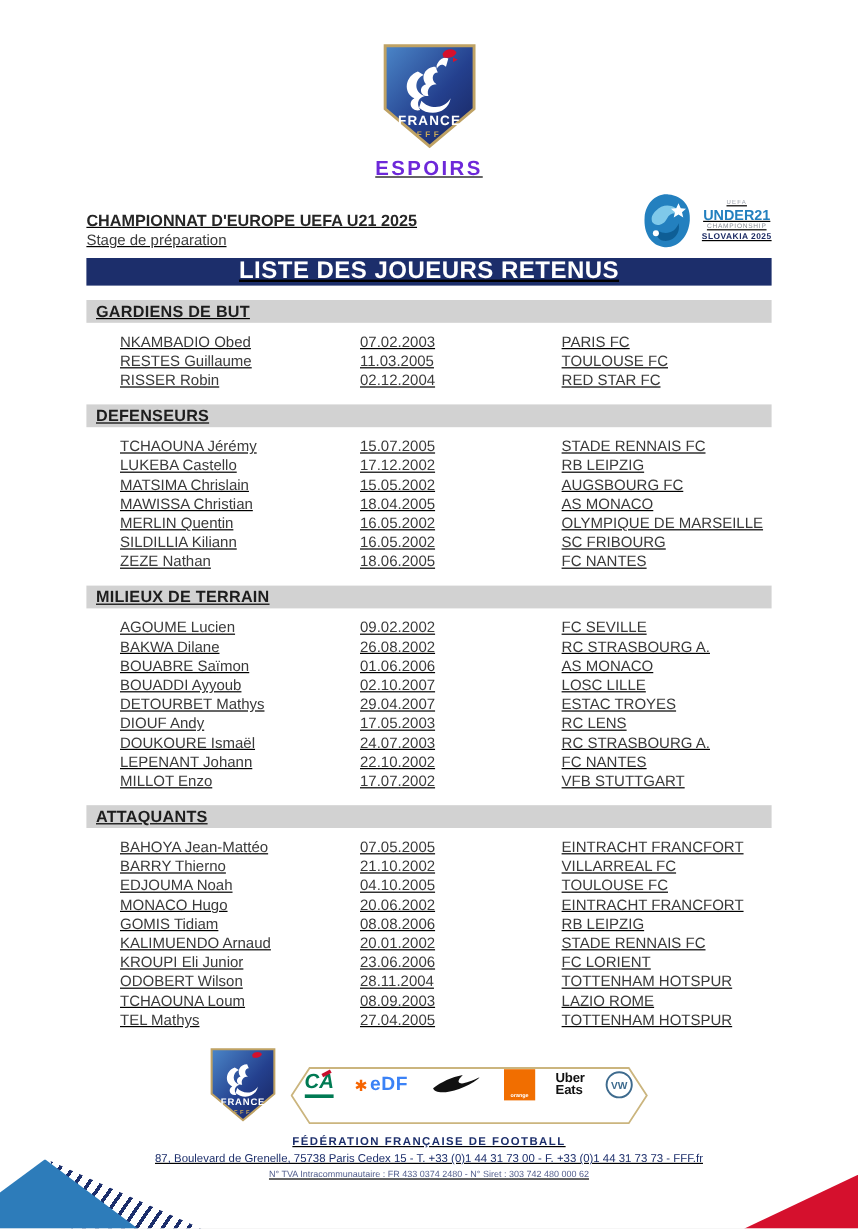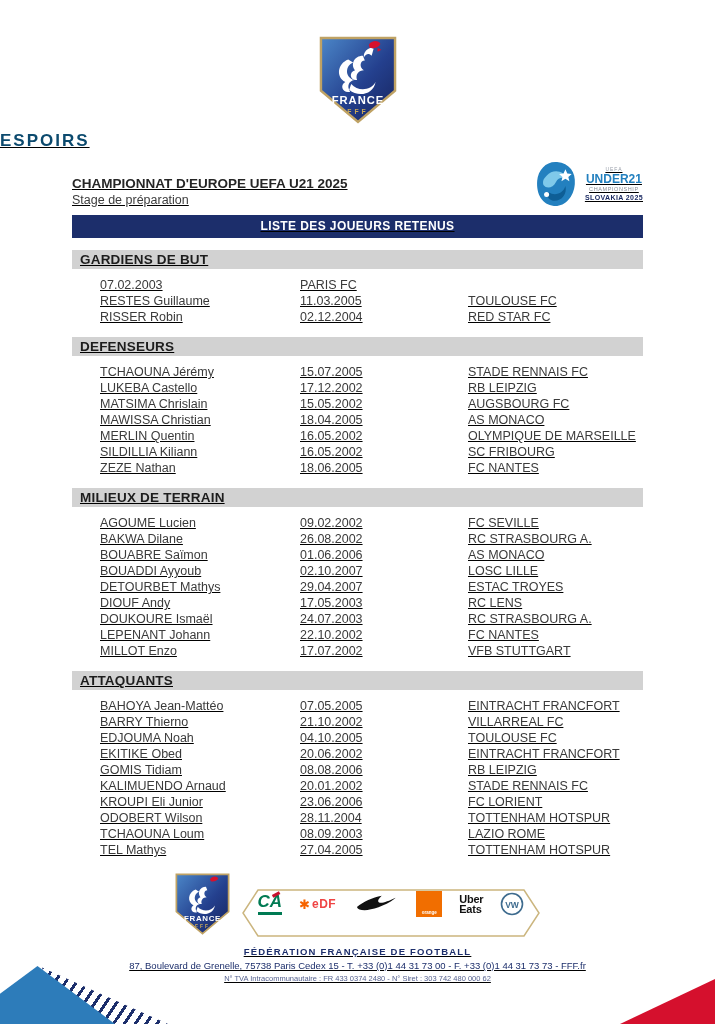--- a/index.html
+++ b/index.html
@@ -1,59 +1,59 @@
 <!DOCTYPE html>
 <html><head>
 <meta charset="utf-8">
 <style>
   html,body{margin:0;padding:0;background:#e8e8e8;}
   .page{position:relative;width:715px;height:1024px;margin:0 auto;background:#ffffff;
         font-family:"Liberation Sans",sans-serif;overflow:hidden;text-decoration:underline;}
 
   
   .crest-wrap{display:flex;justify-content:center;padding-top:36px;}
-  .espoirs{margin-top:7px;font-size:17px;font-weight:bold;
-           letter-spacing:2px;color:#0c4a6e;}
+  .espoirs{margin-top:7px;text-align:center;font-size:17px;font-weight:bold;
+           letter-spacing:2px;color:#6d28d9;}
 
   
   .subheader{margin:8px 72px 0;display:flex;justify-content:space-between;align-items:flex-end;height:50px;}
   .comp-block{padding-bottom:2px;}
   .comp-title{font-size:13.5px;font-weight:bold;color:#262626;}
   .comp-stage{font-size:12.5px;color:#3c3c3c;margin-top:2px;}
   .uefa-logo{display:flex;align-items:center;gap:8px;padding-bottom:2px;}
   .uefa-text{text-align:center;line-height:1;}
   .uefa-org{font-size:5px;color:#9aa0ab;letter-spacing:1px;}
   .uefa-title{font-size:12px;font-weight:bold;color:#2380bf;margin-top:1px;}
   .uefa-sub{font-size:5.5px;color:#8a8f98;letter-spacing:.6px;margin-top:2px;}
   .uefa-host{font-size:7px;font-weight:bold;color:#1b2a63;margin-top:2px;letter-spacing:.4px;}
 
   
   .title-bar{margin:6px 72px 12px;height:23px;line-height:23px;background:#1c2e6b;color:#fff;
-             text-align:center;font-size:12px;font-weight:bold;letter-spacing:.4px;}
+             text-align:center;font-size:20px;font-weight:bold;letter-spacing:.4px;}
 
   
   .sections{margin:11px 72px 15px;}
   .section{margin-bottom:12px;}
   .section:last-child{margin-bottom:0;}
   .section-header{height:19px;line-height:19px;background:#d2d2d2;padding-left:8px;
                   font-size:13.5px;font-weight:bold;color:#1d1d1d;letter-spacing:.2px;}
   .player-rows{margin:8px 0 0 28px;}
   .player-row{display:grid;grid-template-columns:200px 168px auto;font-size:12.5px;
               line-height:16px;color:#3a3a3a;}
 
   
   .sponsors{display:flex;align-items:center;justify-content:center;gap:12px;margin-top:13px;}
   .hexagon{position:relative;width:298px;height:31px;}
   .hex-logos{position:absolute;inset:0;display:flex;align-items:center;justify-content:center;gap:17px;}
   .ca{position:relative;color:#007a53;font-weight:bold;font-style:italic;font-size:17px;line-height:1;}
   .ca-bar{height:2.5px;background:#007a53;margin-top:2px;}
   .ca-accent{position:absolute;top:0;right:2px;width:8px;height:2.5px;background:#c8102e;transform:rotate(-28deg);}
   .edf{display:flex;align-items:center;gap:2px;}
   .edf-star{color:#f66400;font-size:13px;}
-  .edf-text{color:#ef4444;font-weight:bold;font-size:12px;letter-spacing:.5px;}
+  .edf-text{color:#3b82f6;font-weight:bold;font-size:16px;letter-spacing:.5px;}
   .orange-logo{width:26px;height:26px;background:#f16e00;display:flex;align-items:flex-end;justify-content:center;}
   .orange-logo span{color:#fff;font-size:4.5px;font-weight:bold;padding-bottom:2px;}
   .uber{font-size:11px;font-weight:bold;color:#111;line-height:10px;letter-spacing:-.2px;}
 
   
   .footer{margin-top:11px;text-align:center;}
   .footer-org{font-size:9.5px;font-weight:bold;letter-spacing:1.2px;color:#1c2e6b;}
   .footer-address{font-size:9.5px;color:#1c2e6b;margin-top:3px;}
   .footer-legal{font-size:7.5px;color:#55618f;margin-top:3px;}
 
@@ -118,20 +118,21 @@
   </div>
 
   <div class="title-bar">LISTE DES JOUEURS RETENUS</div>
 
   <div class="sections" id="sections">
     <div class="section">
       <div class="section-header">GARDIENS DE BUT</div>
       <div class="player-rows">
 
       <div class="player-row">
+          <span>NKAMBADIO Obed</span>
           <span>07.02.2003</span>
           <span>PARIS FC</span>
         </div>
           <div class="player-row">
           <span>RESTES Guillaume</span>
           <span>11.03.2005</span>
           <span>TOULOUSE FC</span>
         </div>
           <div class="player-row">
           <span>RISSER Robin</span>
@@ -248,21 +249,21 @@
           <span>BARRY Thierno</span>
           <span>21.10.2002</span>
           <span>VILLARREAL FC</span>
         </div>
           <div class="player-row">
           <span>EDJOUMA Noah</span>
           <span>04.10.2005</span>
           <span>TOULOUSE FC</span>
         </div>
           <div class="player-row">
-          <span>EKITIKE Obed</span>
+          <span>MONACO Hugo</span>
           <span>20.06.2002</span>
           <span>EINTRACHT FRANCFORT</span>
         </div>
           <div class="player-row">
           <span>GOMIS Tidiam</span>
           <span>08.08.2006</span>
           <span>RB LEIPZIG</span>
         </div>
           <div class="player-row">
           <span>KALIMUENDO Arnaud</span>

